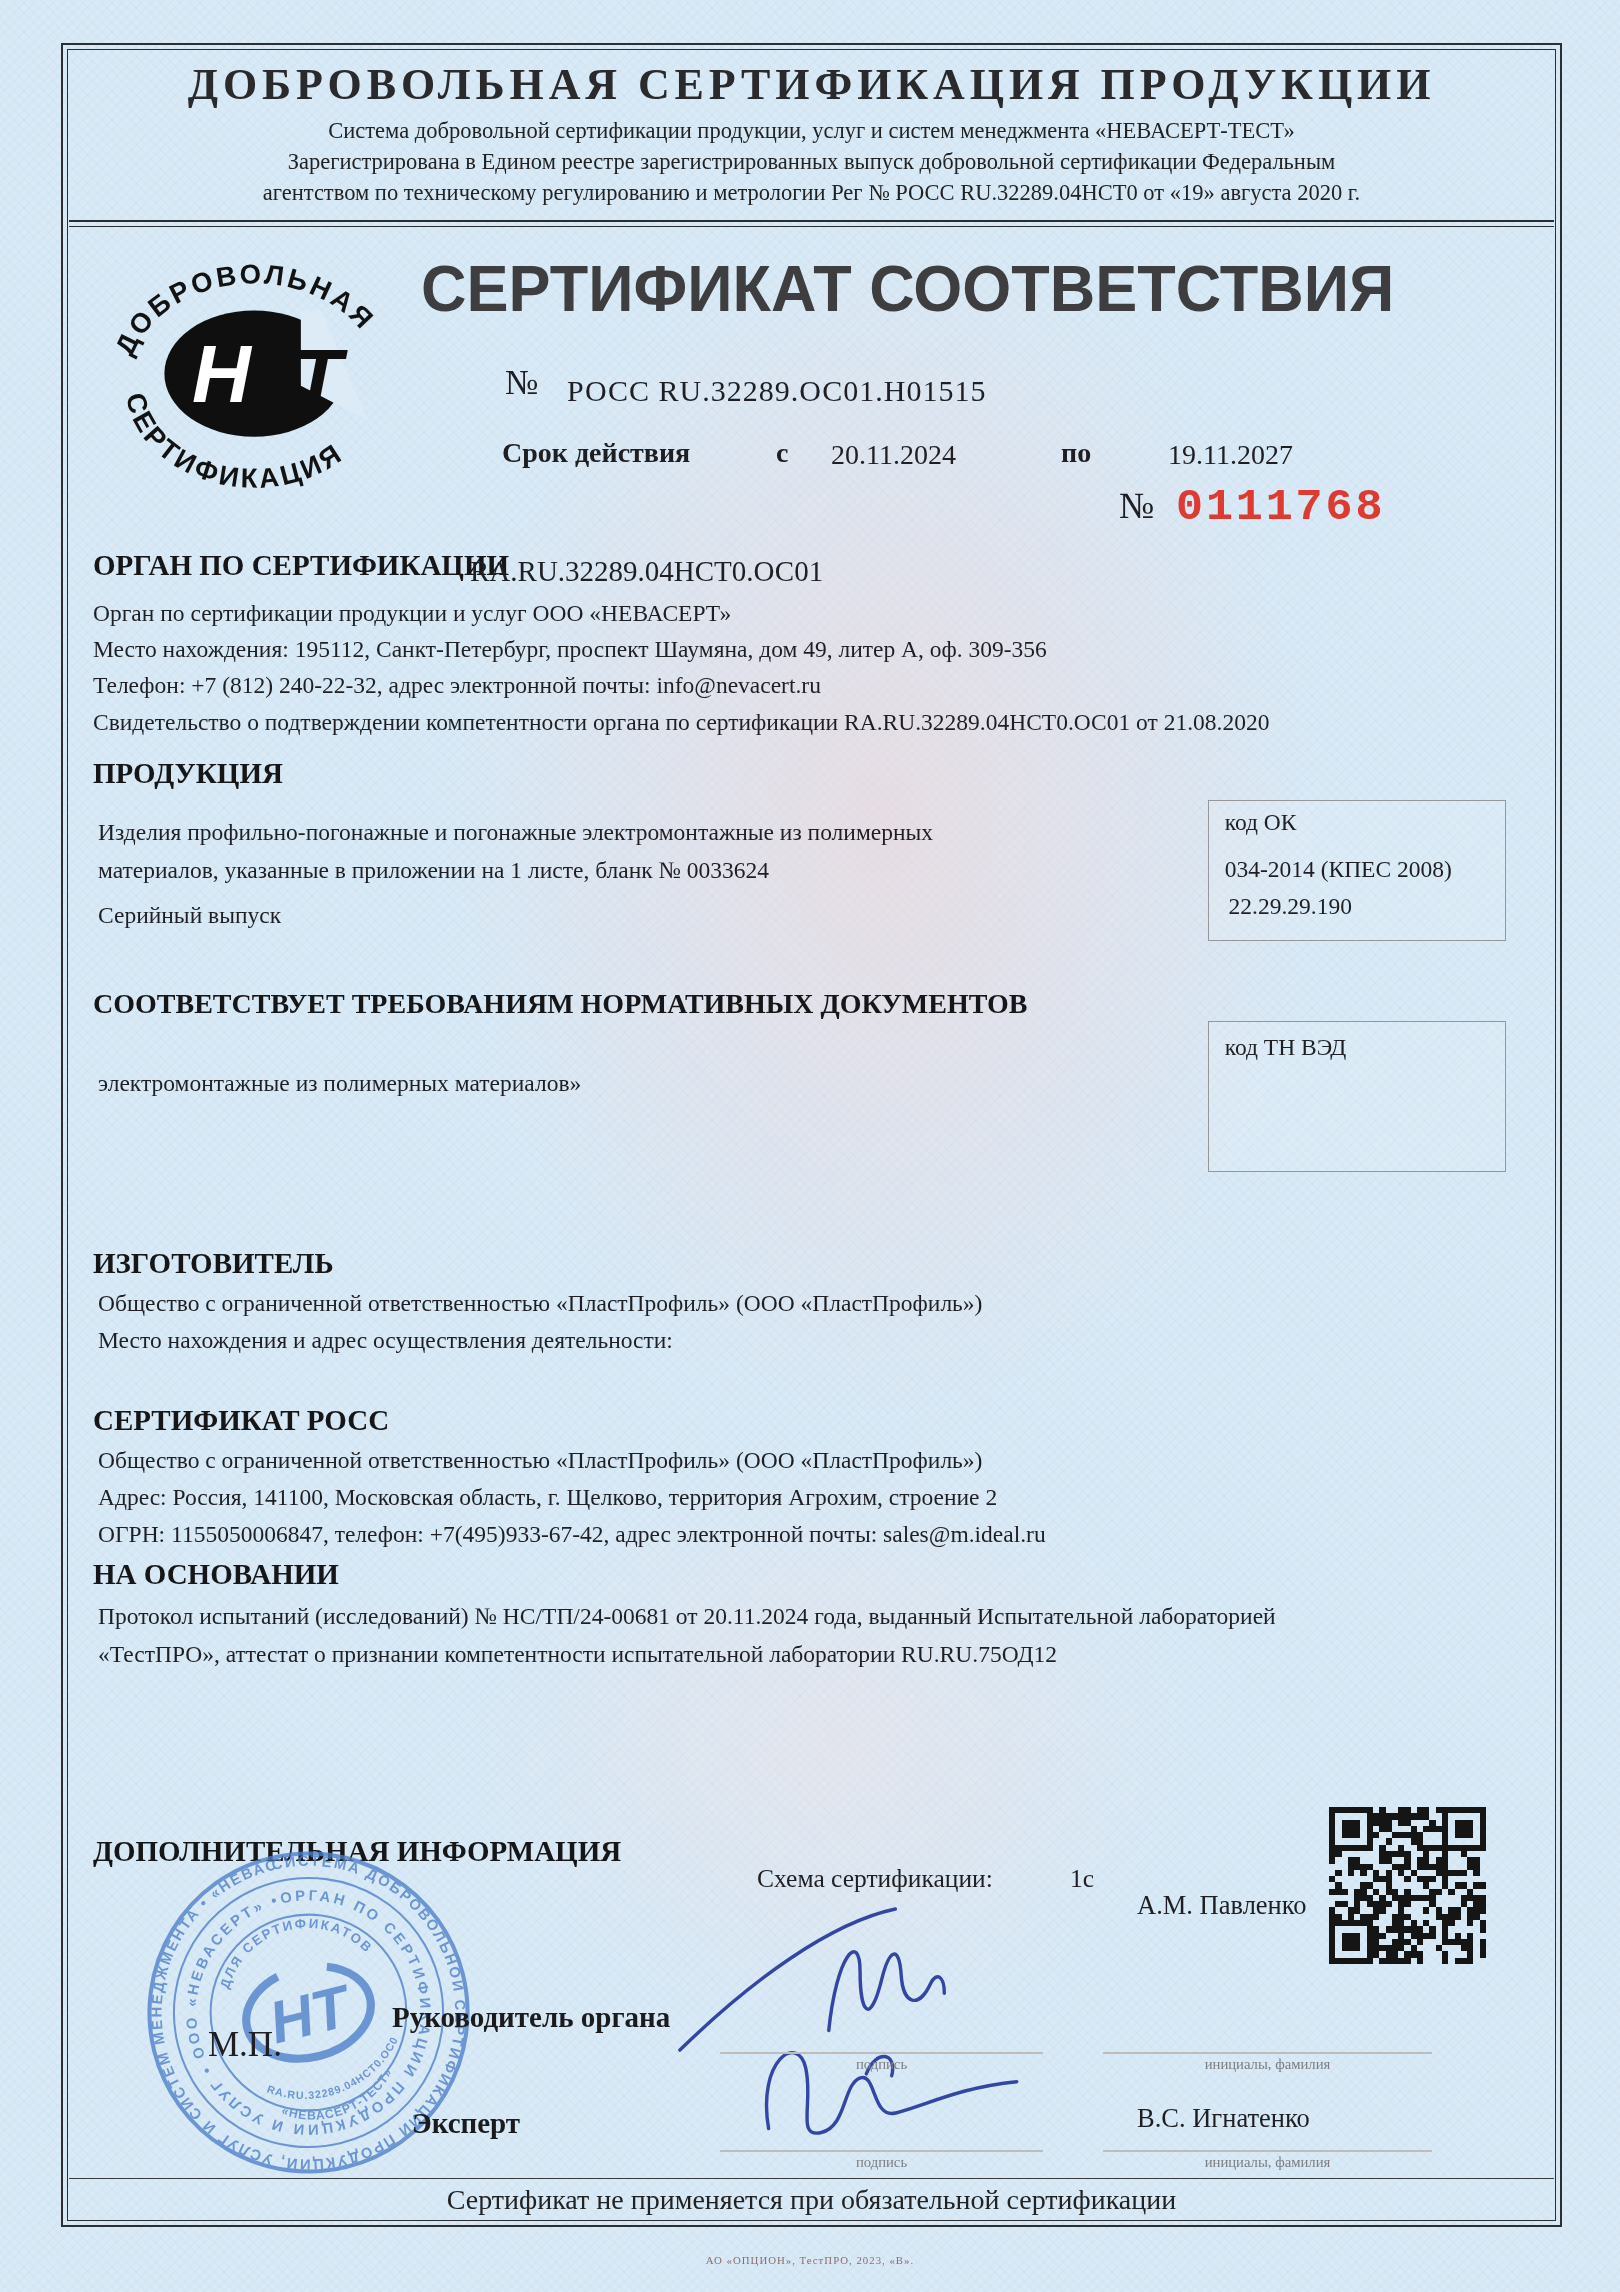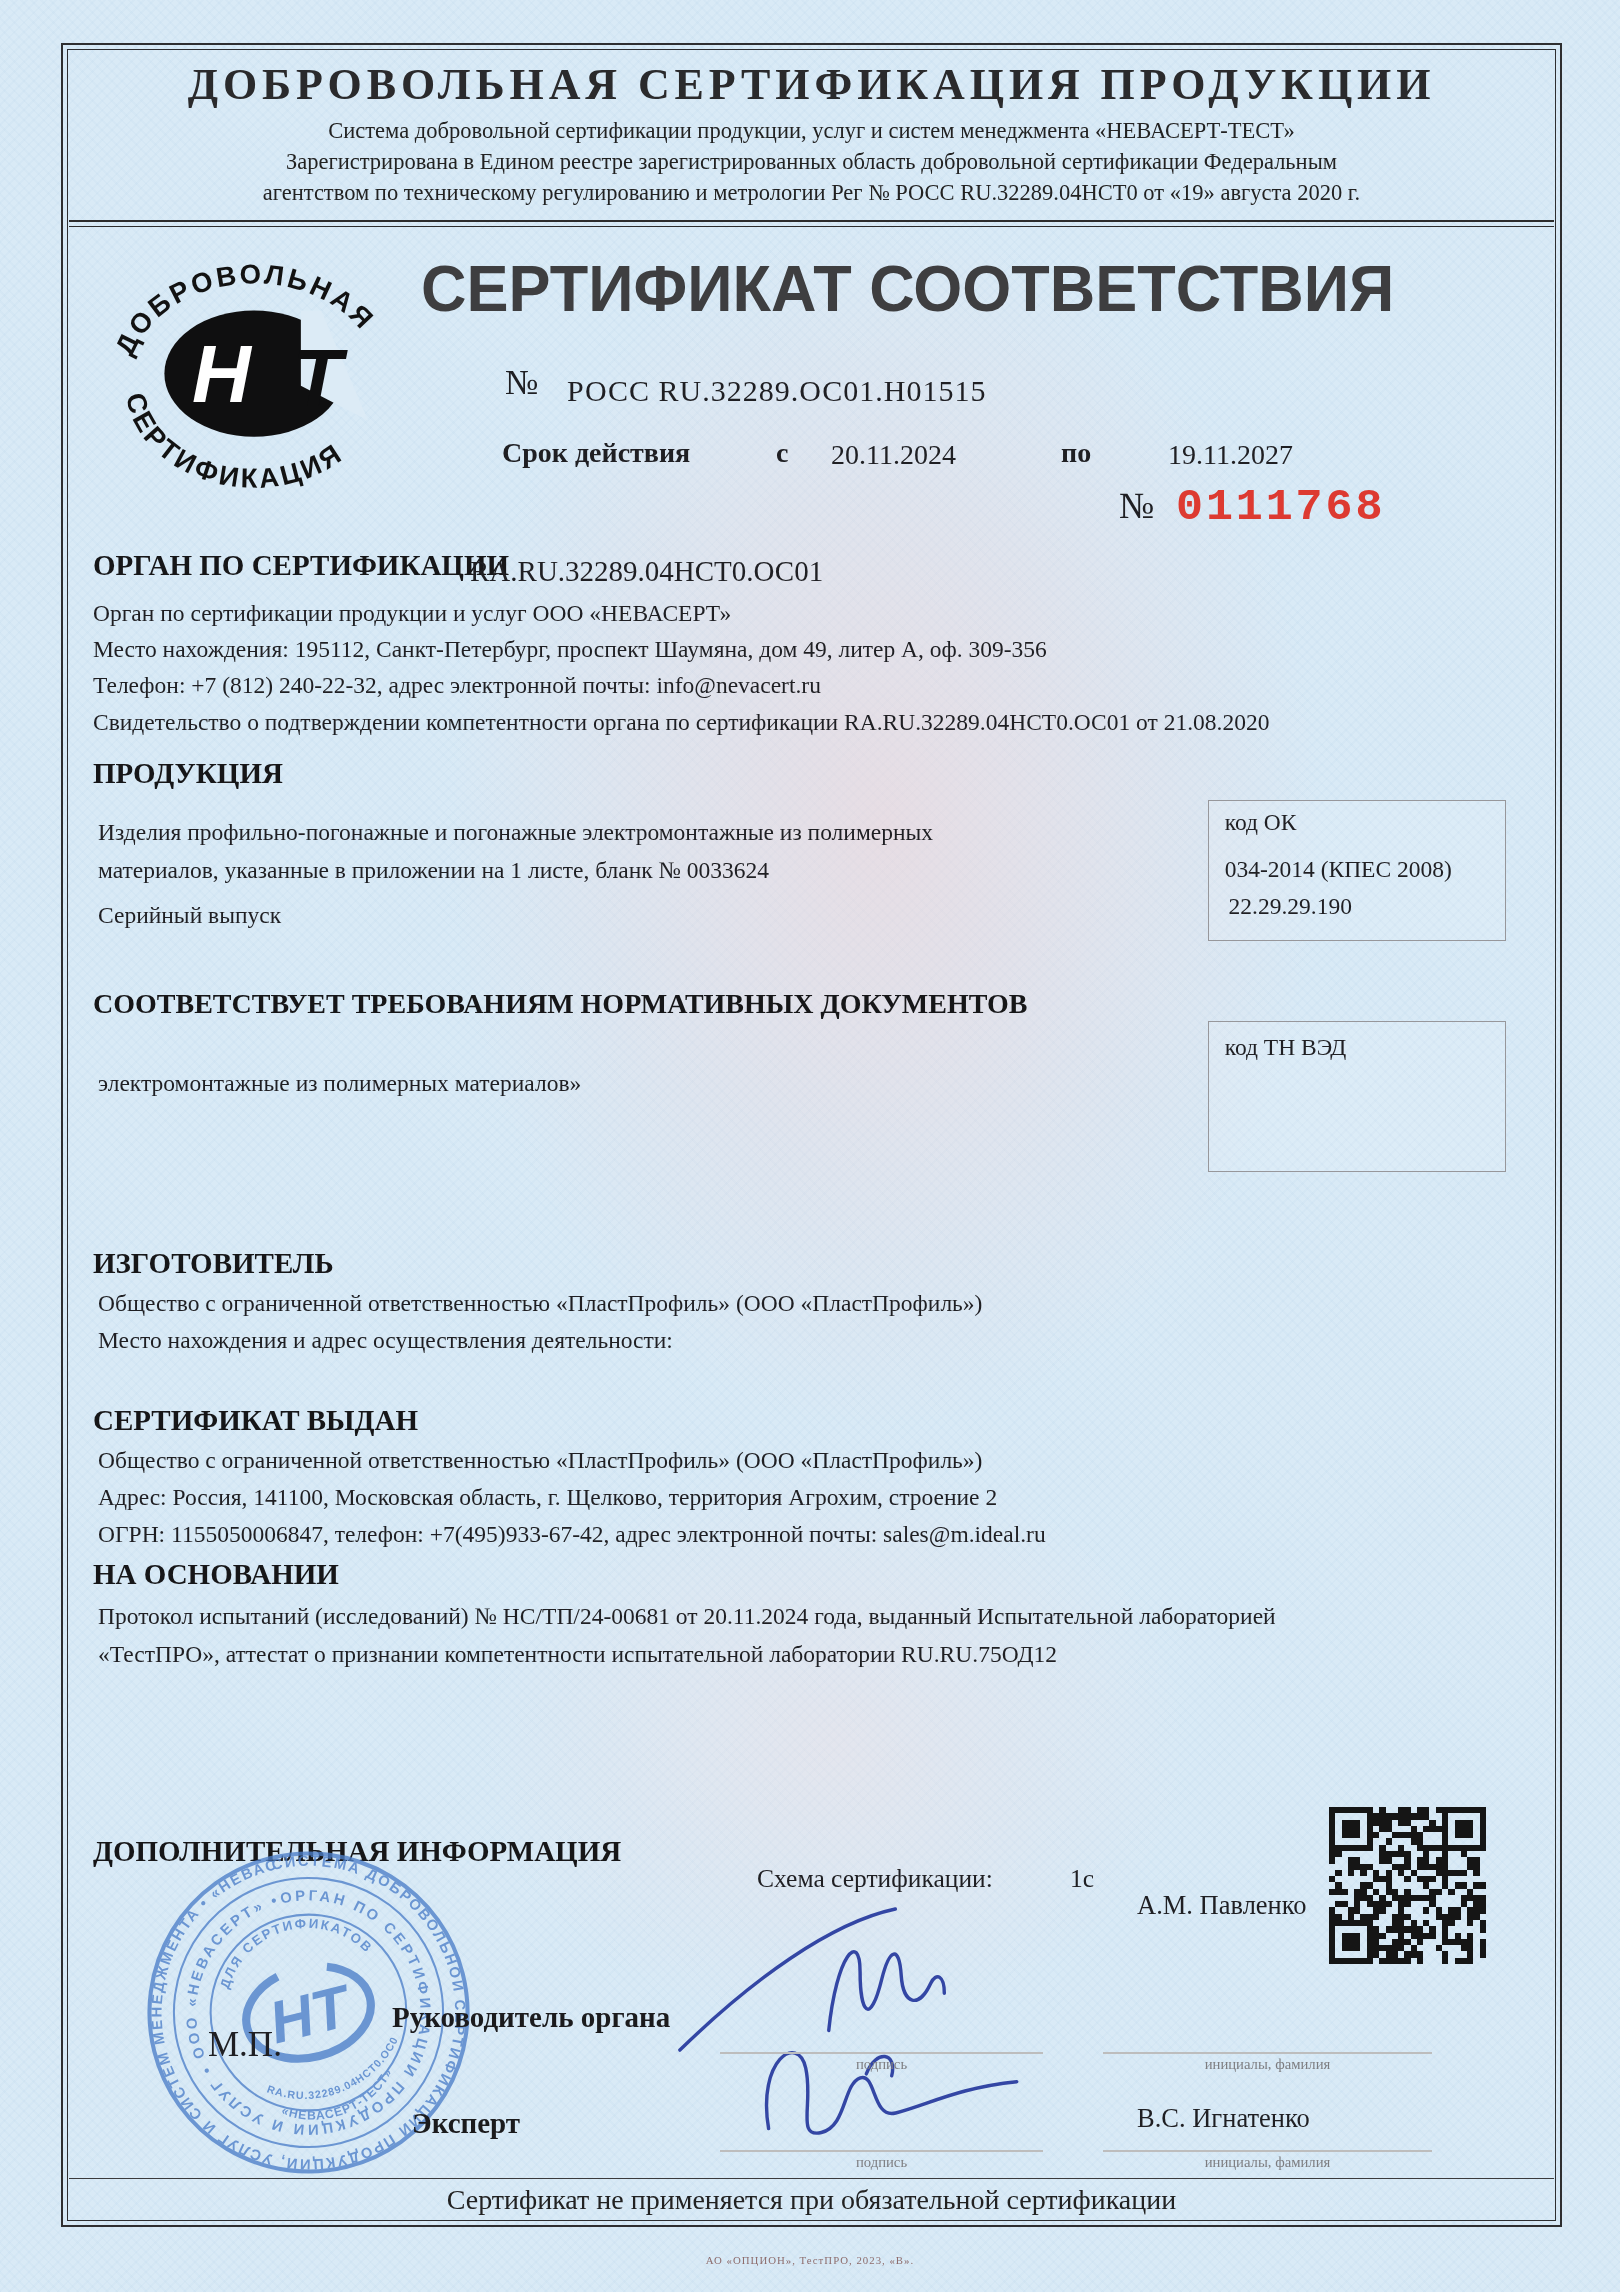--- a/index.html
+++ b/index.html
@@ -45,21 +45,21 @@
 </style>
 </head>
 <body>
 
 <div class="page">
 
   <div class="frame"></div>
 
   <div class="abs ctr hdr-title">ДОБРОВОЛЬНАЯ СЕРТИФИКАЦИЯ ПРОДУКЦИИ</div>
   <div class="abs ctr sub" style="top:118px">Система добровольной сертификации продукции, услуг и систем менеджмента «НЕВАСЕРТ-ТЕСТ»</div>
-  <div class="abs ctr sub" style="top:149px">Зарегистрирована в Едином реестре зарегистрированных область добровольной сертификации Федеральным</div>
+  <div class="abs ctr sub" style="top:149px">Зарегистрирована в Едином реестре зарегистрированных выпуск добровольной сертификации Федеральным</div>
   <div class="abs ctr sub" style="top:180px">агентством по техническому регулированию и метрологии Рег № РОСС RU.32289.04НСТ0  от «19» августа 2020 г.</div>
   <div class="abs hdr-rule"></div>
 
   <svg class="abs" style="left:101px;top:231px" width="306" height="276" viewBox="0 0 300 271">
     <defs>
       <path id="arcTop" d="M 28 132 A 124 98 0 0 1 272 132"></path>
       <path id="arcBot" d="M 24 152 A 126 100 0 0 0 276 152"></path>
     </defs>
     <text font-size="27" font-weight="bold" fill="#121212" letter-spacing="3">
       <textPath href="#arcTop" startOffset="8">ДОБРОВОЛЬНАЯ</textPath>
@@ -106,21 +106,21 @@
   <div class="abs h1" style="left:93px;top:988px;font-size:28px">СООТВЕТСТВУЕТ ТРЕБОВАНИЯМ НОРМАТИВНЫХ ДОКУМЕНТОВ</div>
   <div class="abs t" style="left:98px;top:1072px">электромонтажные из полимерных материалов»</div>
   <div class="abs box" style="left:1208px;top:1021px;width:296px;height:149px">
     <div class="t" style="left:15.7px;top:13.7px">код ТН ВЭД</div>
   </div>
 
   <div class="abs h1" style="left:93px;top:1247px">ИЗГОТОВИТЕЛЬ</div>
   <div class="abs t" style="left:98px;top:1292px">Общество с ограниченной ответственностью «ПластПрофиль» (ООО «ПластПрофиль»)</div>
   <div class="abs t" style="left:98px;top:1329px">Место нахождения и адрес осуществления деятельности:</div>
 
-  <div class="abs h1" style="left:93px;top:1404px">СЕРТИФИКАТ ВЫДАН</div>
+  <div class="abs h1" style="left:93px;top:1404px">СЕРТИФИКАТ РОСС</div>
   <div class="abs t" style="left:98px;top:1449px">Общество с ограниченной ответственностью «ПластПрофиль» (ООО «ПластПрофиль»)</div>
   <div class="abs t" style="left:98px;top:1486px">Адрес: Россия, 141100, Московская область, г. Щелково, территория Агрохим, строение 2</div>
   <div class="abs t" style="left:98px;top:1523px">ОГРН: 1155050006847, телефон: +7(495)933-67-42, адрес электронной почты: sales@m.ideal.ru</div>
 
   <div class="abs h1" style="left:93px;top:1558px">НА ОСНОВАНИИ</div>
   <div class="abs t" style="left:98px;top:1605px">Протокол испытаний (исследований) № НС/ТП/24-00681 от 20.11.2024 года, выданный Испытательной лабораторией</div>
   <div class="abs t" style="left:98px;top:1643px">«ТестПРО», аттестат о признании компетентности испытательной лаборатории RU.RU.75ОД12</div>
 
   <div class="abs h1" style="left:93px;top:1835px">ДОПОЛНИТЕЛЬНАЯ ИНФОРМАЦИЯ</div>
   <div class="abs schemel" style="left:757px;top:1864px">Схема сертификации:</div>

